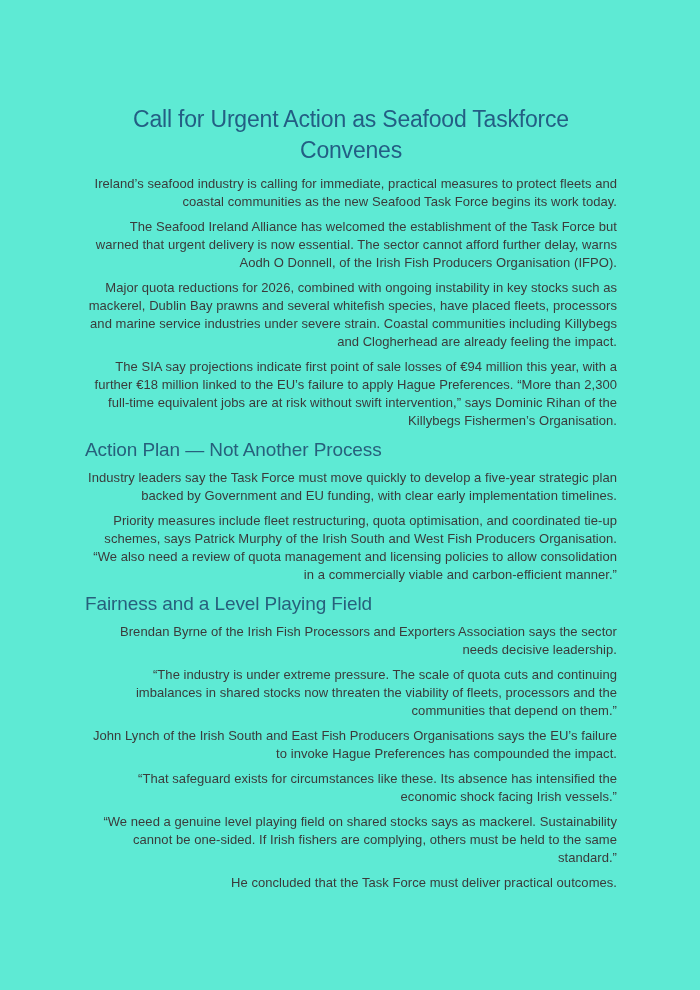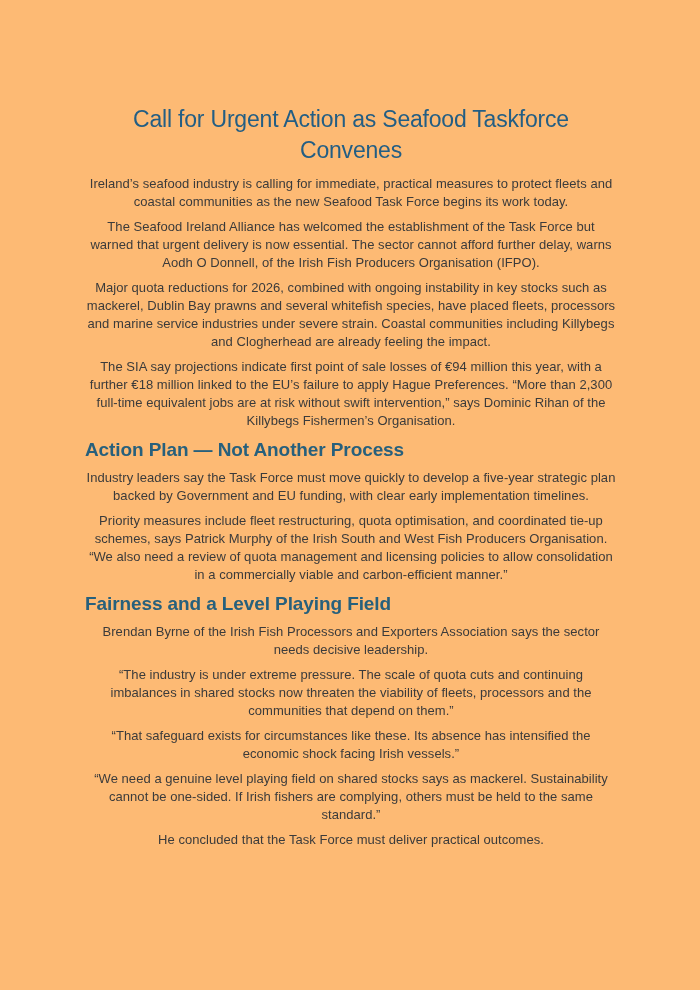--- a/index.html
+++ b/index.html
@@ -4,50 +4,50 @@
 <style>
   html, body {
     margin: 0;
     padding: 0;
     background: #ffffff;
   }
   .page {
     position: relative;
     width: 700px;
     height: 990px;
-    background: #fdba74;
+    background: #5eead4;
     box-sizing: border-box;
     padding: 104px 83px 40px 85px;
     font-family: "Liberation Sans", "DejaVu Sans", sans-serif;
     overflow: hidden;
   }
   .doc-title {
     margin: 0 0 9px 0;
     text-align: center;
     font-size: 23px;
     line-height: 31px;
     font-weight: normal;
     letter-spacing: -0.2px;
     color: #235e84;
   }
   .section-heading {
     margin: 0 0 7px 0;
     font-size: 19px;
     line-height: 25px;
-    font-weight: bold;
+    font-weight: normal;
     letter-spacing: -0.1px;
     color: #27607c;
   }
   .para {
     margin: 0 0 7px 0;
     font-size: 13px;
     line-height: 18px;
     color: #3b3b3b;
     letter-spacing: 0.05px;
-    text-align: center;
+    text-align: right;
   }
 </style>
 </head>
 <body>
 
 <div class="page">
 
   <h1 class="doc-title">Call for Urgent Action as Seafood Taskforce Convenes</h1>
 
   <p class="para">Ireland’s seafood industry is calling for immediate, practical measures to protect fleets and coastal communities as the new Seafood Task Force begins its work today.</p>
@@ -57,17 +57,18 @@
 
   <h2 class="section-heading">Action Plan — Not Another Process</h2>
 
   <p class="para">Industry leaders say the Task Force must move quickly to develop a five-year strategic plan backed by Government and EU funding, with clear early implementation timelines.</p>
   <p class="para">Priority measures include fleet restructuring, quota optimisation, and coordinated tie-up schemes, says Patrick Murphy of the Irish South and West Fish Producers Organisation. “We also need a review of quota management and licensing policies to allow consolidation in a commercially viable and carbon-efficient manner.”</p>
 
   <h2 class="section-heading">Fairness and a Level Playing Field</h2>
 
   <p class="para">Brendan Byrne of the Irish Fish Processors and Exporters Association says the sector needs decisive leadership.</p>
   <p class="para">“The industry is under extreme pressure. The scale of quota cuts and continuing imbalances in shared stocks now threaten the viability of fleets, processors and the communities that depend on them.”</p>
+  <p class="para">John Lynch of the Irish South and East Fish Producers Organisations says the EU’s failure to invoke Hague Preferences has compounded the impact.</p>
   <p class="para">“That safeguard exists for circumstances like these. Its absence has intensified the economic shock facing Irish vessels.”</p>
   <p class="para">“We need a genuine level playing field on shared stocks says as mackerel. Sustainability cannot be one-sided. If Irish fishers are complying, others must be held to the same standard.”</p>
   <p class="para">He concluded that the Task Force must deliver practical outcomes.</p>
 
 </div>
 
 </body></html>

